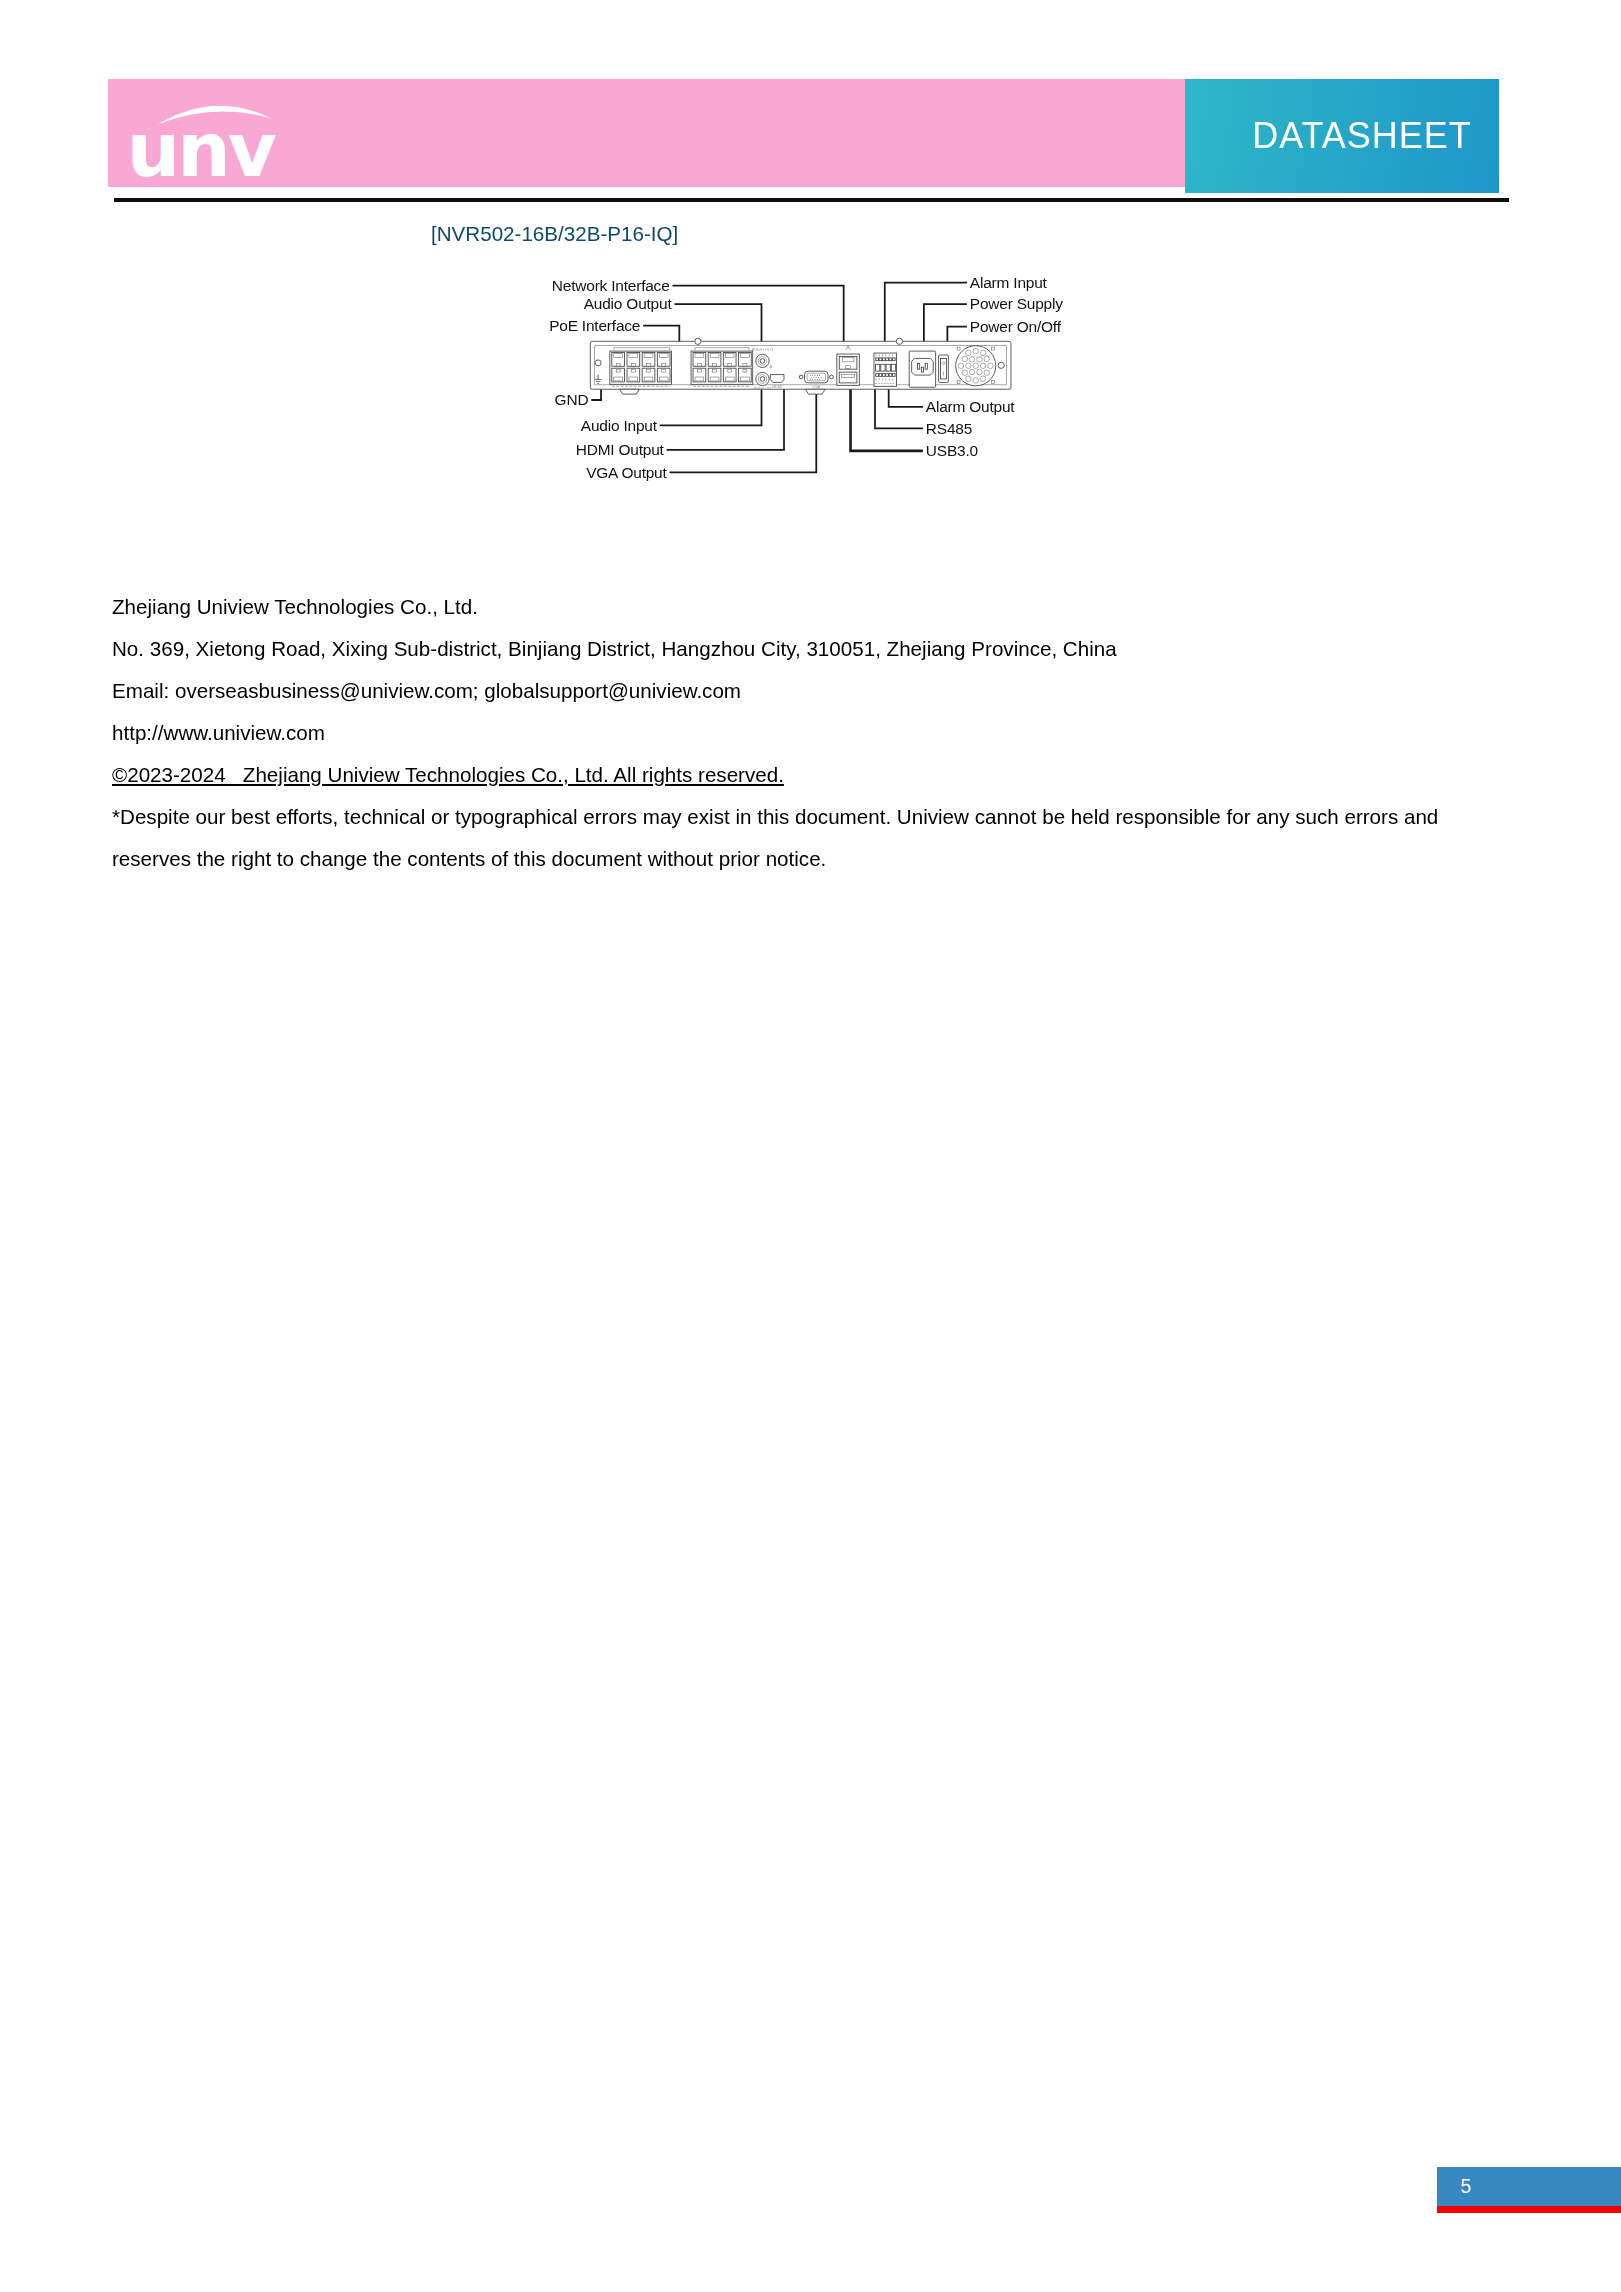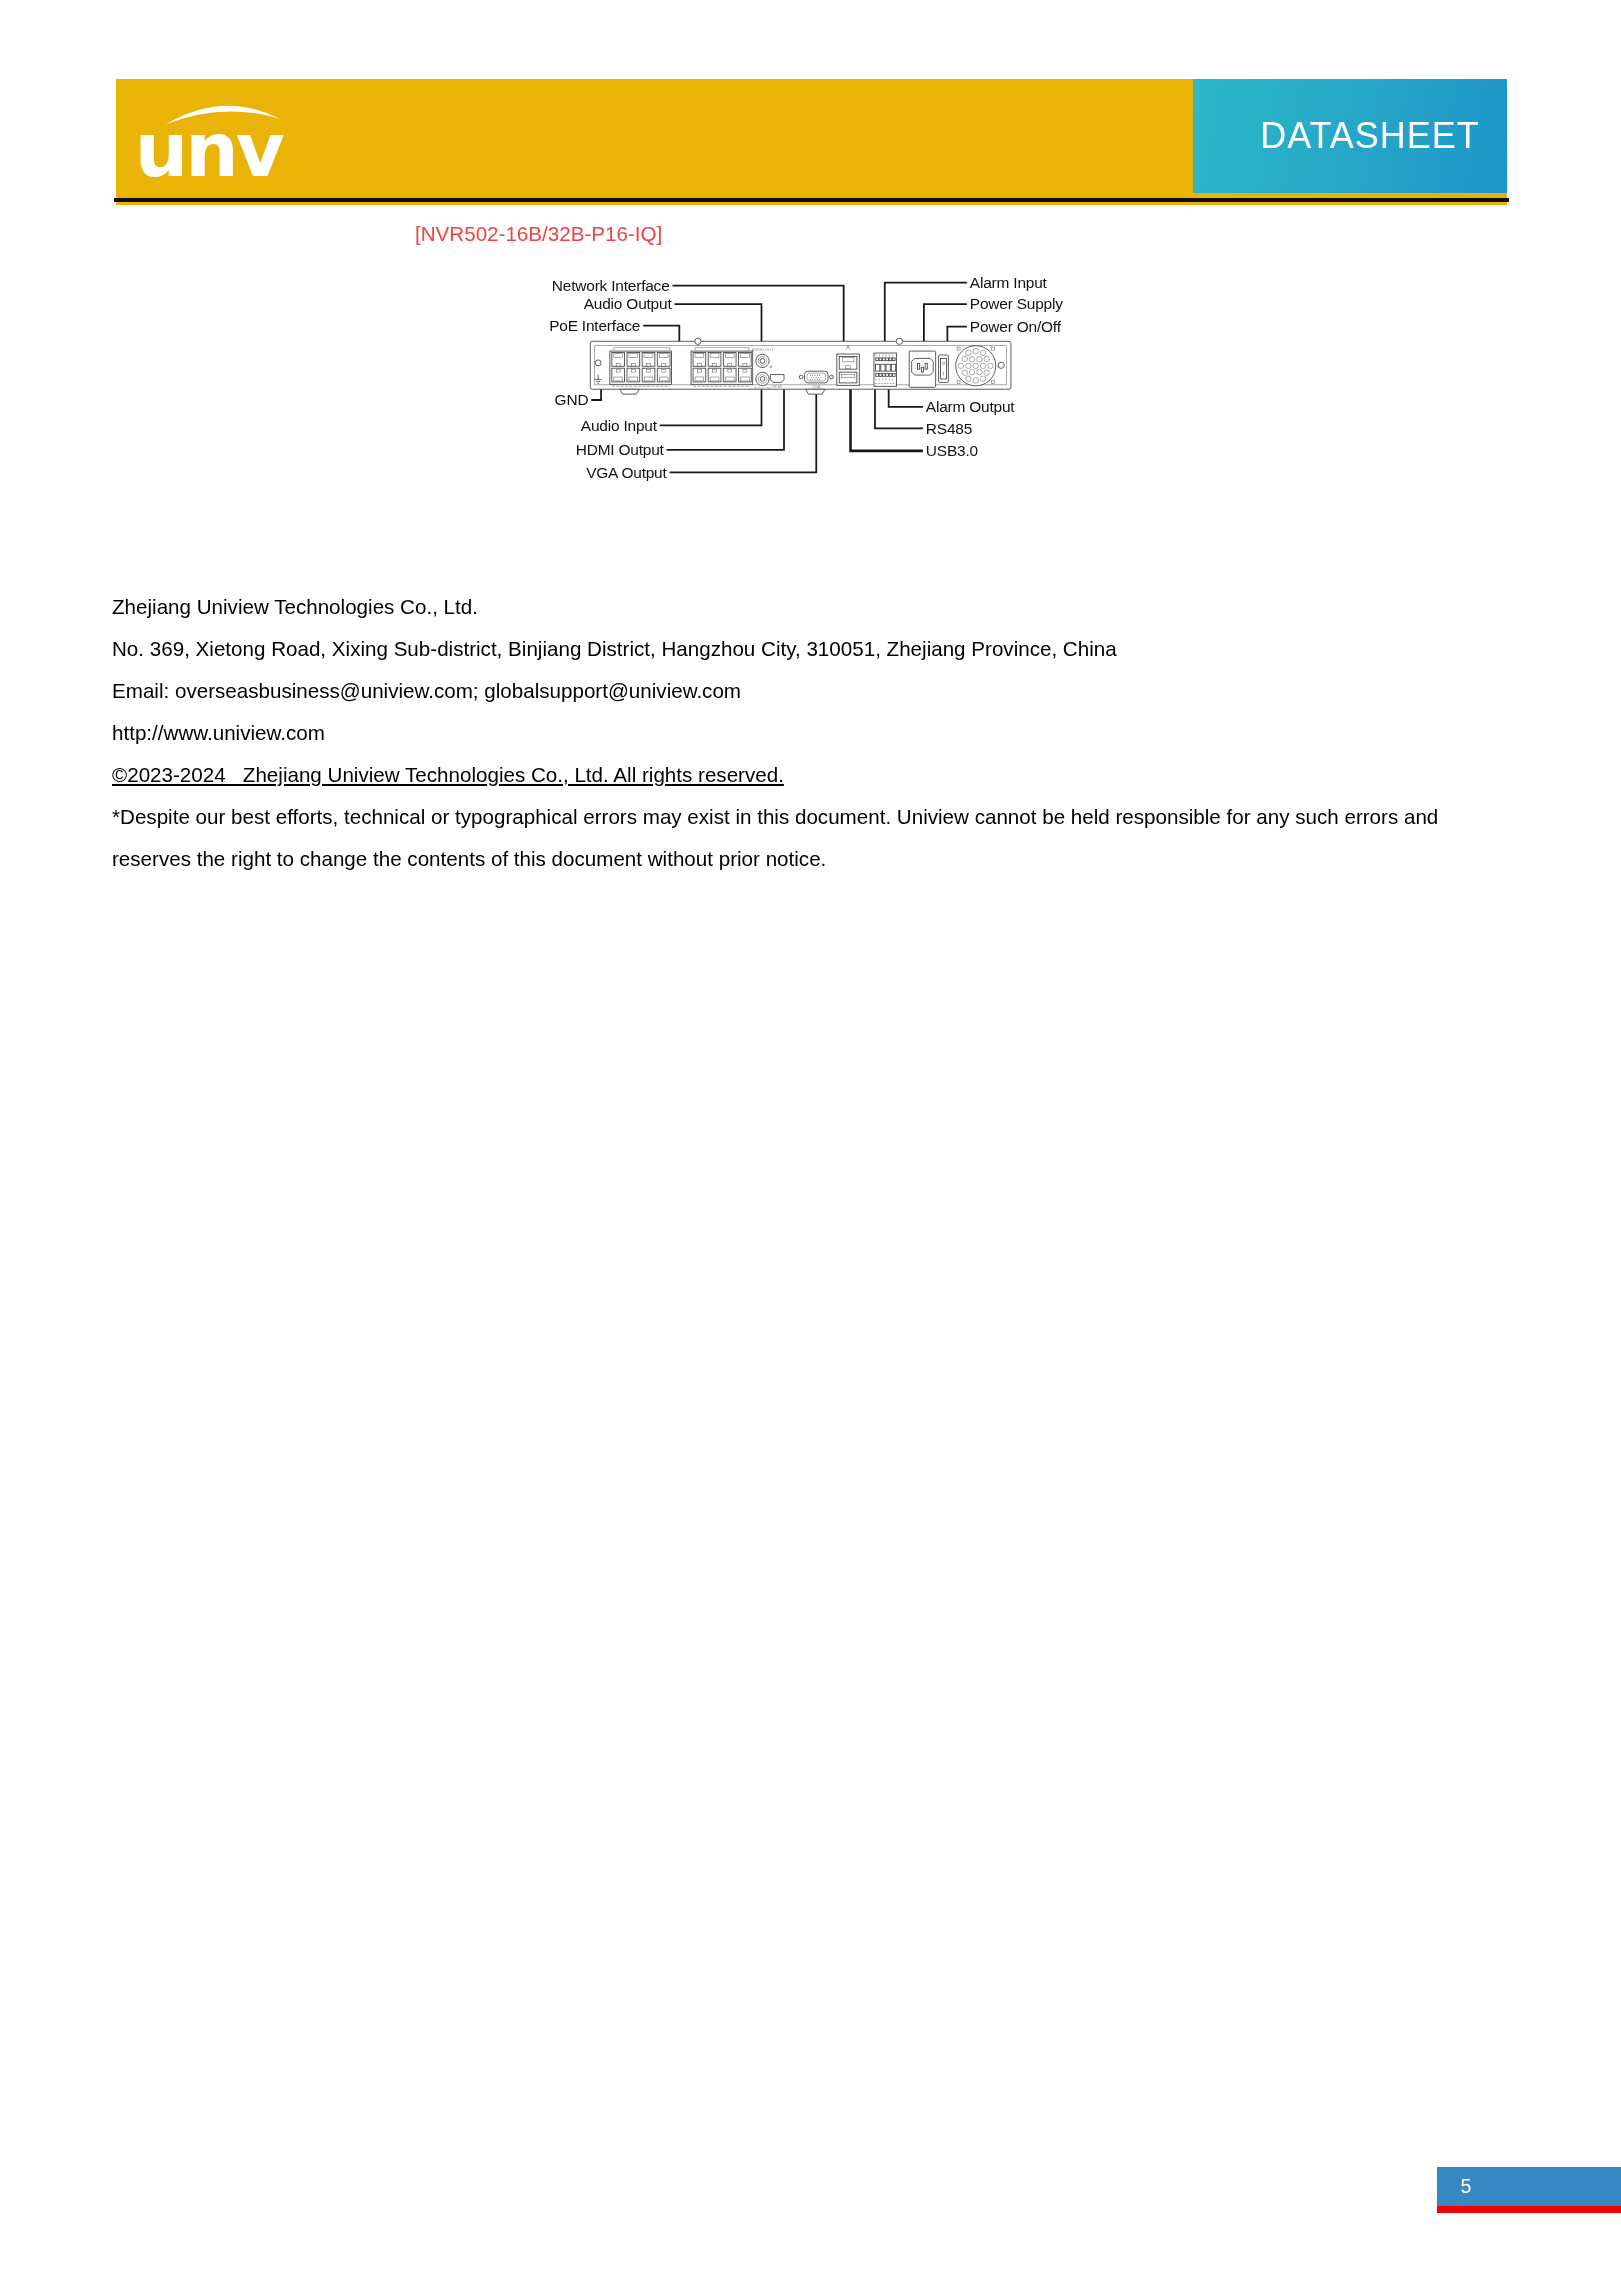--- a/index.html
+++ b/index.html
@@ -5,40 +5,40 @@
   html,body{margin:0;padding:0;background:#ffffff;}
   .page{
     position:relative;
     width:1621px;height:2293px;
     background:#ffffff;
     font-family:"Liberation Sans", sans-serif;
     overflow:hidden;
   }
   
   .header-band{
-    position:absolute;left:116px;top:79px;width:1391px;height:126px;
-    background:#eab308;
+    position:absolute;left:108px;top:79px;width:1391px;height:108px;
+    background:#f9a8d4;
   }
   .logo{position:absolute;left:19.6px;top:18.6px;width:172px;height:82px;}
   .datasheet-box{
     position:absolute;right:0;top:0;width:314px;height:114px;
     background:linear-gradient(100deg,#2db8c8 0%,#1f96c9 100%);
     display:flex;align-items:center;justify-content:center;
   }
   .datasheet-box span{
     color:#ffffff;font-size:36px;font-weight:500;letter-spacing:1px;margin-left:40px;
   }
   .header-rule{
     position:absolute;left:114px;top:198px;width:1395px;height:3.9px;
     background:#0d0d0d;
   }
   
   .model-label{
-    position:absolute;left:415px;top:222px;
-    font-size:20.6px;color:#ef4444;letter-spacing:0px;
+    position:absolute;left:431px;top:222px;
+    font-size:20.6px;color:#0c4a6e;letter-spacing:0px;
   }
   
   .diagram{position:absolute;left:431px;top:265px;width:706px;height:225px;}
   .diagram text.lbl{
     font-family:"Liberation Sans", sans-serif;
     font-size:15.8px;fill:#121212;letter-spacing:-0.2px;
   }
   .diagram text.micro{
     font-family:"Liberation Sans", sans-serif;
     font-size:4px;fill:#8f8f8f;text-anchor:middle;

